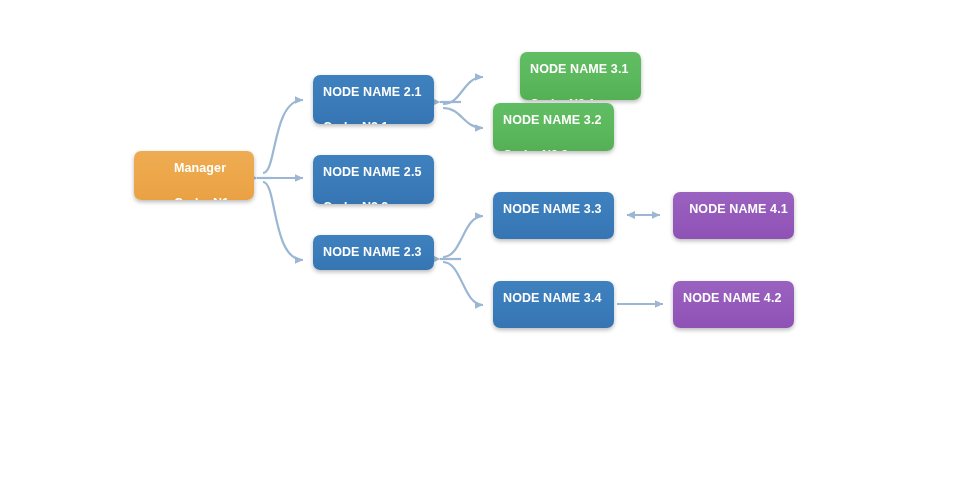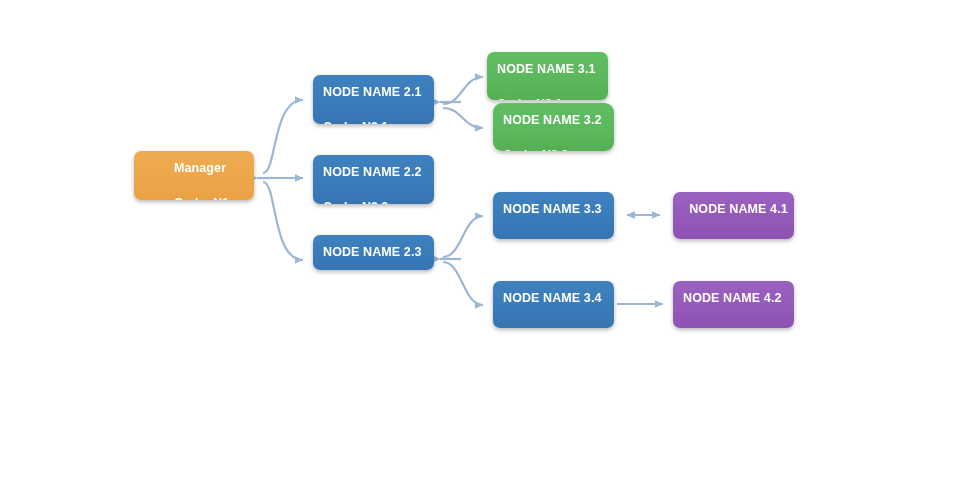--- a/index.html
+++ b/index.html
@@ -114,35 +114,35 @@
     <div class="node-title">Manager</div>
     <div class="node-code">Code: N1</div>
   </div>
 
   <div class="node n-blue" style="left:313px; top:75px; width:121px; height:49px;">
     <div class="node-title">NODE NAME 2.1</div>
     <div class="node-code">Code: N2.1</div>
   </div>
 
   <div class="node n-blue" style="left:313px; top:155px; width:121px; height:49px;">
-    <div class="node-title">NODE NAME 2.2</div>
+    <div class="node-title">NODE NAME 2.5</div>
     <div class="node-code">Code: N2.2</div>
   </div>
 
   <div class="node n-blue" style="left:313px; top:235px; width:121px; height:35px;">
     <div class="node-title">NODE NAME 2.3</div>
     <div class="node-code">Code: N2.3</div>
   </div>
 
-  <div class="node n-green" style="left:487px; top:52px; width:121px; height:48px;">
+  <div class="node n-green" style="left:520px; top:52px; width:121px; height:48px;">
     <div class="node-title">NODE NAME 3.1</div>
     <div class="node-code">Code: N3.1</div>
   </div>
 
-  <div class="node n-green" style="left:493px; top:103px; width:121px; height:48px;border-radius:9px;">
+  <div class="node n-green" style="left:493px; top:103px; width:121px; height:48px;">
     <div class="node-title">NODE NAME 3.2</div>
     <div class="node-code">Code: N3.2</div>
   </div>
 
   <div class="node n-blue" style="left:493px; top:192px; width:121px; height:47px;">
     <div class="node-title">NODE NAME 3.3</div>
     <div class="node-code">Code: N3.3</div>
   </div>
 
   <div class="node n-blue" style="left:493px; top:281px; width:121px; height:47px;">

